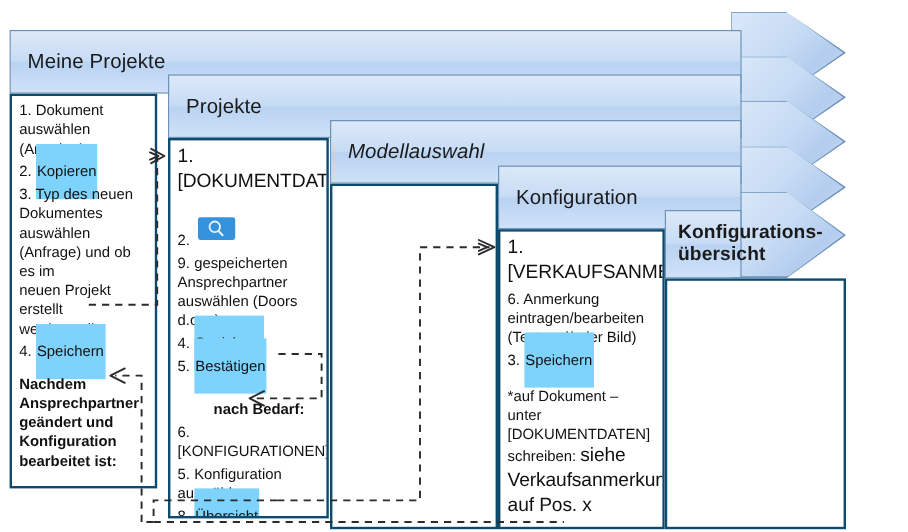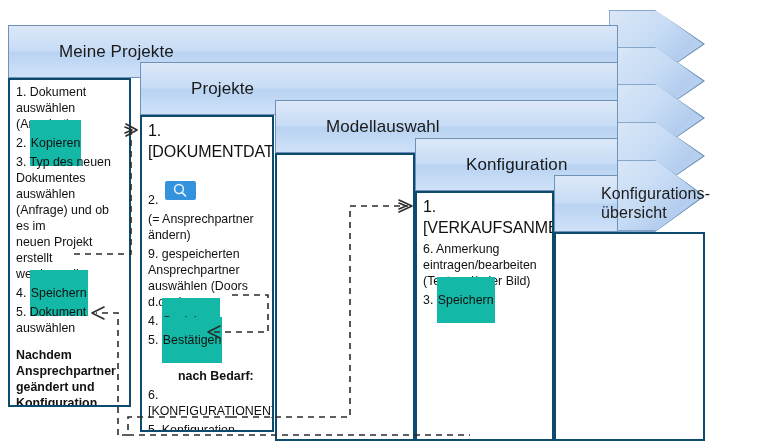--- a/index.html
+++ b/index.html
@@ -17,21 +17,20 @@
 
   
   .chev{
     position:absolute;
     box-sizing:border-box;
     background:linear-gradient(180deg,#dce8f8 0%,#c7dcf5 48%,#b9d3f2 52%,#cfe1f8 100%);
     border:1px solid #6f93b8;
     display:flex;
     align-items:center;
     z-index:6;
-    padding-left:36px;
   }
   .chev .chev-label{
     padding-left:14px;
     font-size:17px;
     line-height:1.12;
     color:#1a1a1a;
     letter-spacing:.1px;
     white-space:pre-line;
   }
   
@@ -59,21 +58,21 @@
   .ln{
     font-size:12.4px;
     line-height:1.29;
     color:#111;
     margin:0 0 3px 0;
     white-space:pre-line;
   }
   .ln.small{font-size:16px;letter-spacing:-.1px;}
   .ln.bold{font-weight:bold;}
   .ln.gap{margin-top:11px;}
-  .hl{background:#14b8a6;padding:16px 1px;}
+  .hl{background:#7dd3fc;padding:16px 1px;}
 
   
   .magbtn{
     display:inline-block;
     vertical-align:-5px;
     width:31px;height:19px;
     background:#3592dd;
     border-radius:2px;
     position:relative;
     margin-left:3px;
@@ -127,67 +126,64 @@
   </div>
 
   <div class="chev" style="left:8px;top:25px;width:610px;height:53px;">
     <span class="chev-label">Meine Projekte</span>
   </div>
 
   <div class="chev" style="left:140px;top:62px;width:478px;height:53px;">
     <span class="chev-label">Projekte</span>
   </div>
 
-  <div class="chev" style="left:275px;top:100px;width:343px;height:53px;">
+  <div class="chev" style="left:275px;top:100px;width:343px;height:53px;font-style:italic;">
     <span class="chev-label">Modellauswahl</span>
   </div>
 
   <div class="chev" style="left:415px;top:138px;width:203px;height:53px;text-align:right;">
     <span class="chev-label">Konfiguration</span>
   </div>
 
-  <div class="chev" style="left:554px;top:175px;width:64px;height:57px;">
+  <div class="chev" style="left:554px;top:175px;width:64px;height:57px;font-weight:bold;">
     <span class="chev-label" style="font-size:16px;padding-left:10px;line-height:1.16;">Konfigurations-
 übersicht</span>
   </div>
 
   <div class="panel" style="left:8px;top:78px;width:123px;height:329px;">
     <div class="inner">
       <p class="ln">1. Dokument auswählen
 (Angebot)</p>
       <p class="ln"><span>2. </span><span class="hl">Kopieren</span></p>
       <p class="ln">3. Typ des neuen
 Dokumentes auswählen
 (Anfrage) und ob es im
 neuen Projekt erstellt
 werden soll</p>
       <p class="ln"><span>4. </span><span class="hl">Speichern</span></p>
-      <p class="ln">5. Dokument auswählen</p>
       <p class="ln bold gap">Nachdem
 Ansprechpartner
 geändert und
 Konfiguration
 bearbeitet ist:</p>
 
     </div>
   </div>
 
   <div class="panel" style="left:140px;top:115px;width:134px;height:317px;">
     <div class="inner">
       <p class="ln small">1. [DOKUMENTDATEN]</p>
       <p class="ln">
         <span>2. </span><span class="magbtn">
           <svg width="17" height="15" viewBox="0 0 17 15">
               <circle cx="7" cy="6" r="4.4" fill="none" stroke="#eaf4fd" stroke-width="1.5"></circle>
               <line x1="10" y1="9.4" x2="13.5" y2="13" stroke="#eaf4fd" stroke-width="1.7" stroke-linecap="round"></line>
             </svg>
         </span>
       </p>
-      <p class="ln">(= Ansprechpartner
-ändern)</p>
       <p class="ln">9. gespeicherten
 Ansprechpartner
 auswählen (Doors
 d.o.o.)</p>
       <p class="ln"><span>4. </span><span class="hl">Speichern</span></p>
       <p class="ln"><span>5. </span><span class="hl">Bestätigen</span></p>
       <p class="ln bold" style="margin-top:20px;padding-left:30px;">nach Bedarf:</p>
       <p class="ln">6. [KONFIGURATIONEN]</p>
       <p class="ln">5. Konfiguration
 auswählen</p>
@@ -197,20 +193,26 @@
 
   <div class="panel" style="left:275px;top:153px;width:140px;height:288px;"></div>
 
   <div class="panel" style="left:415px;top:191px;width:139px;height:250px;">
     <div class="inner">
       <p class="ln small">1. [VERKAUFSANMERKUNGEN]</p>
       <p class="ln">6. Anmerkung
 eintragen/bearbeiten
 (Text und/oder Bild)</p>
       <p class="ln"><span>3. </span><span class="hl">Speichern</span></p>
+      <p class="ln" style="margin-top:14px;margin-bottom:0;"><span>*auf Dokument –
+unter
+[DOKUMENTDATEN]
+schreiben: </span><span class="ln small" style="display:inline;">siehe
+Verkaufsanmerkungen
+auf Pos. x</span></p>
     </div>
   </div>
 
   <div class="panel" style="left:554px;top:232px;width:151px;height:209px;"></div>
 
   <svg id="wires">
 
     <g>
       <path class="dash" d="M 74,254 L 131,254 L 131,130"></path>
       <path class="ahead" d="M 126,124 L 137,130 L 126,136"></path>

